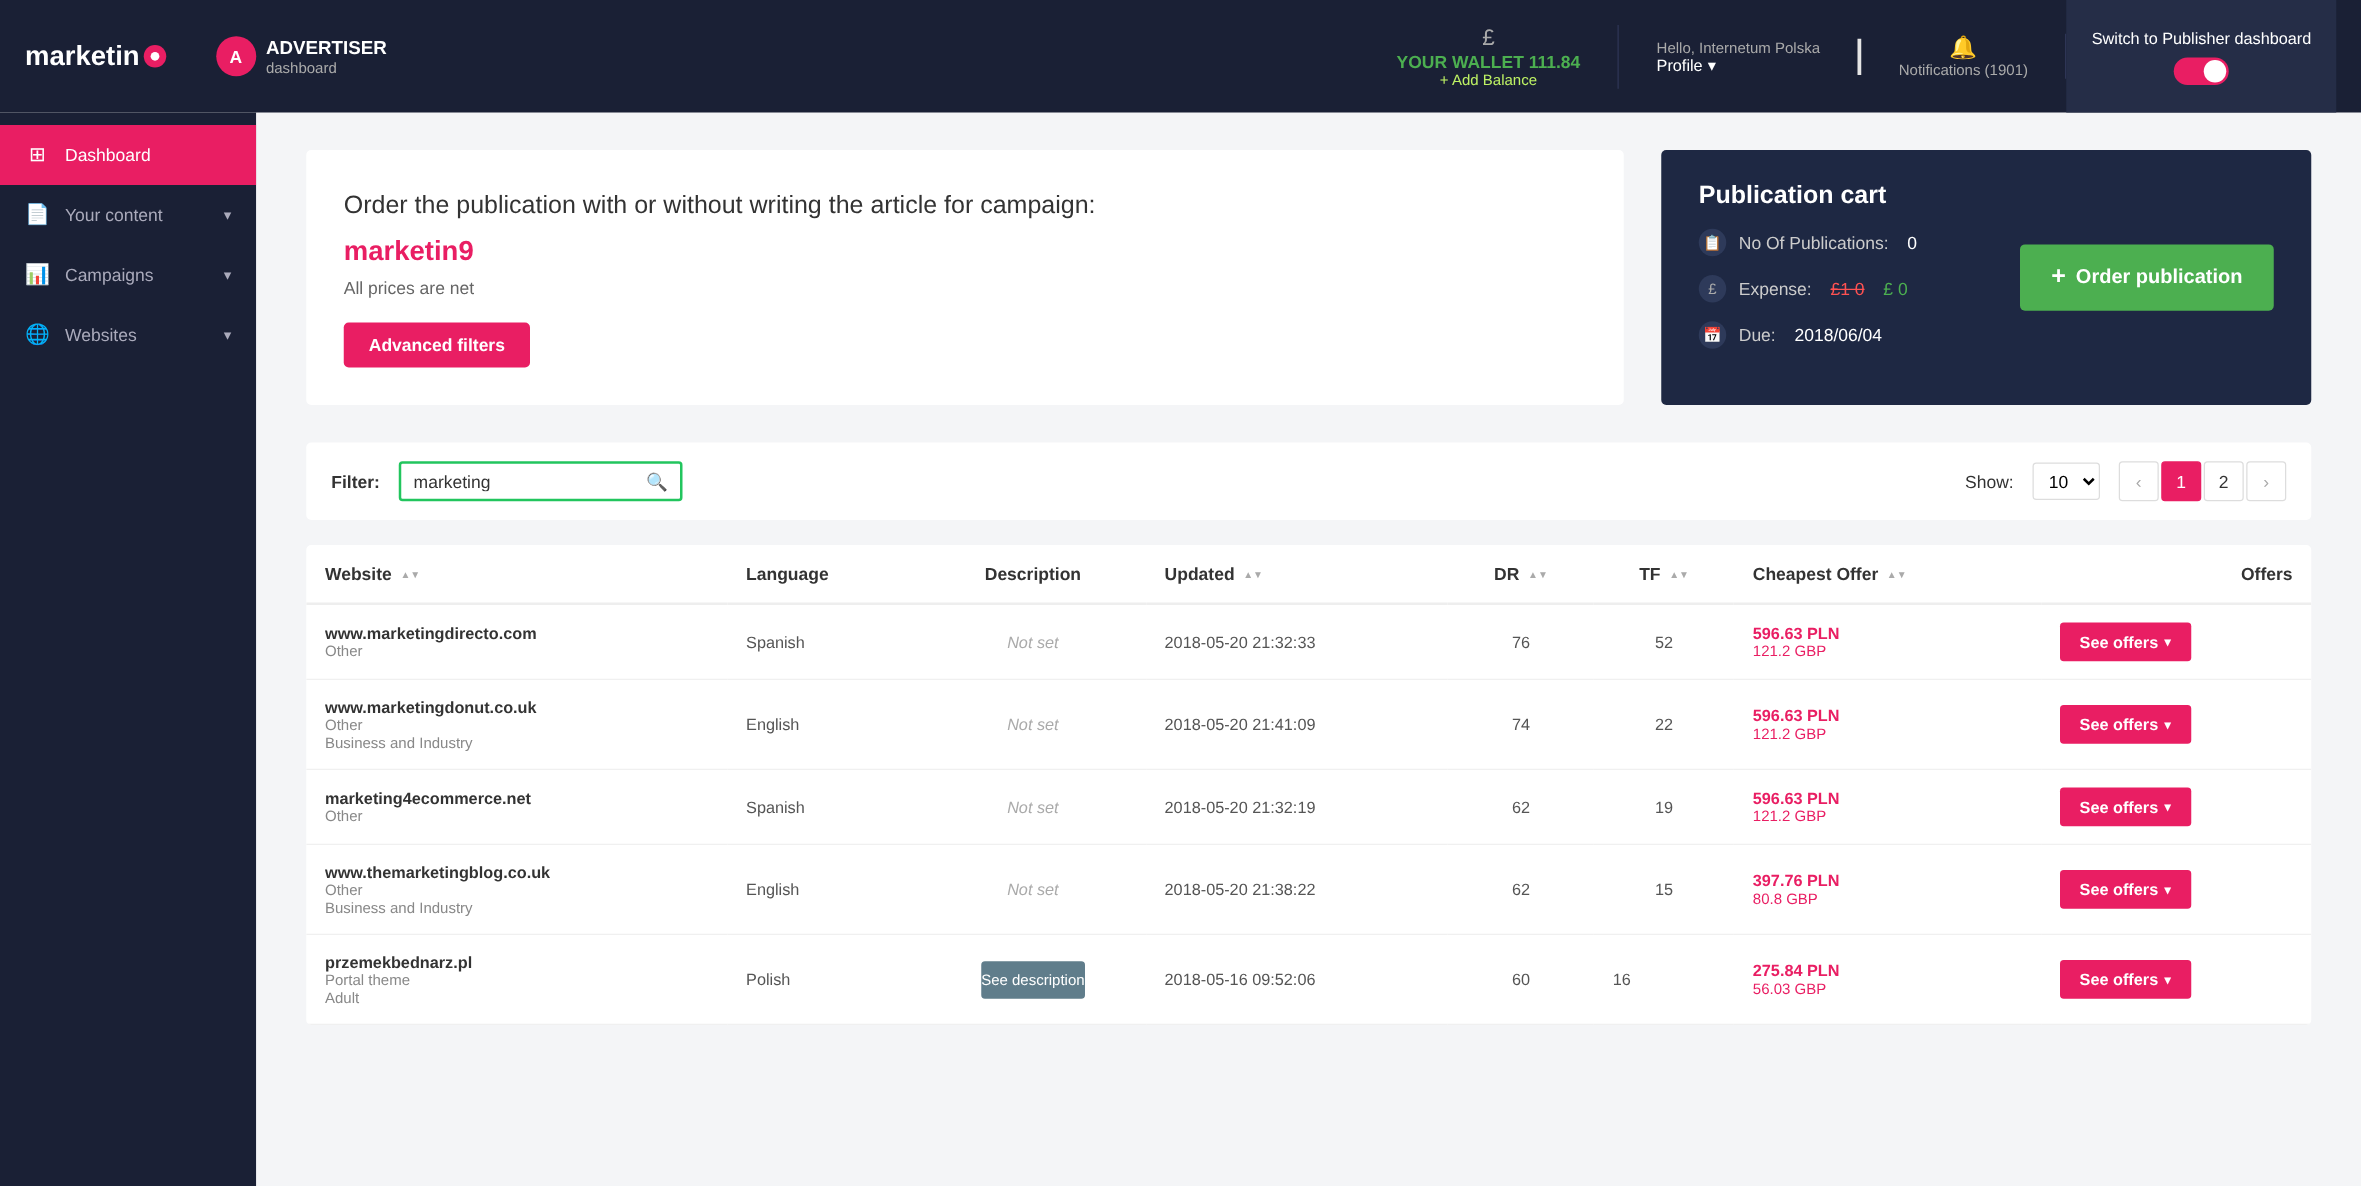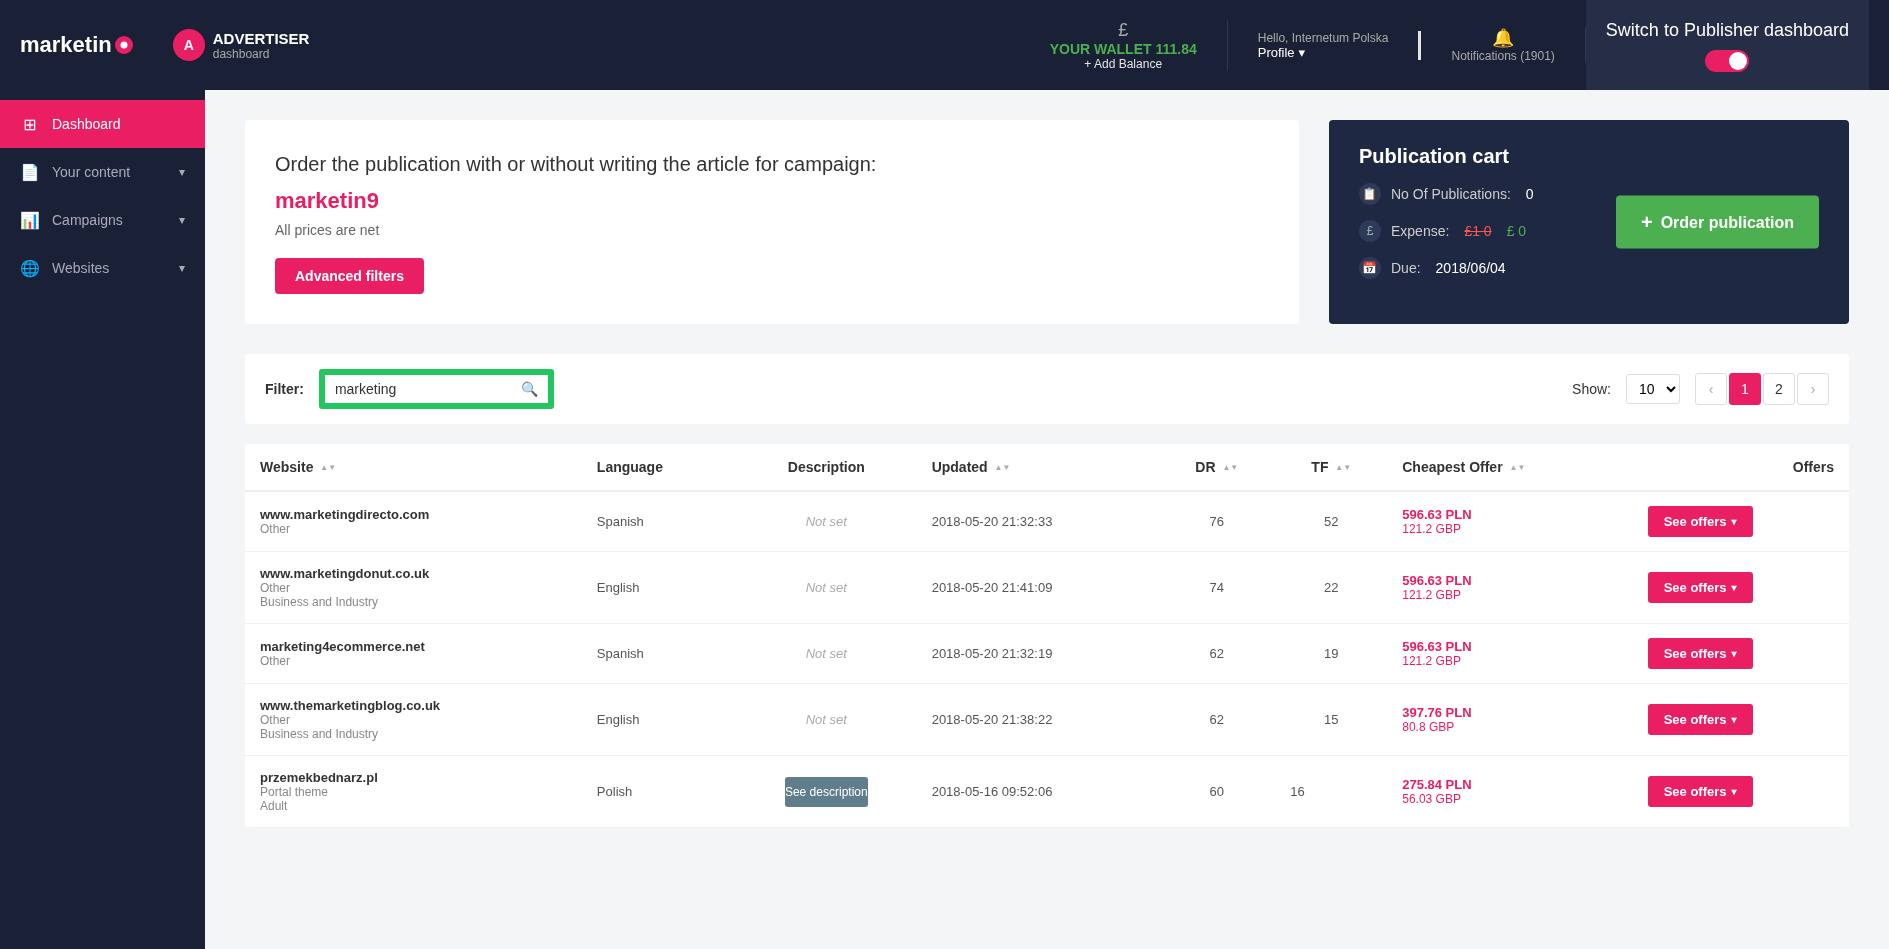--- a/index.html
+++ b/index.html
@@ -62,21 +62,21 @@
     .nav-wallet {
       display: flex;
       flex-direction: column;
       align-items: center;
       padding: 0 30px;
       border-right: 1px solid #2e3556;
       cursor: pointer;
     }
     .wallet-icon { color: #aaa; font-size: 18px; }
     .wallet-amount { color: #4caf50; font-weight: bold; font-size: 14px; }
-    .wallet-add { color: #e5e5e5; font-size: 12px; }
+    .wallet-add { color: #bef264; font-size: 12px; }
 
     .nav-profile {
       display: flex;
       flex-direction: column;
       align-items: flex-start;
       padding: 0 30px;
       border-right: 3px solid #e5e5e5;
       cursor: pointer;
     }
     .profile-hello { color: #aaa; font-size: 12px; }
@@ -97,21 +97,21 @@
       display: flex;
       flex-direction: column;
       align-items: center;
       padding: 0 20px;
       background: #252d47;
       height: 100%;
       justify-content: center;
       cursor: pointer;
       min-width: 130px;
     }
-    .switch-text { color: white; font-size: 18px; line-height: 1.4; }
+    .switch-text { color: white; font-size: 13px; line-height: 1.4; }
     .toggle {
       width: 44px; height: 22px;
       background: #e91e63;
       border-radius: 11px;
       position: relative;
       margin-top: 6px;
     }
     .toggle::after {
       content: '';
       width: 18px; height: 18px;
@@ -238,21 +238,21 @@
       gap: 15px;
       margin-bottom: 20px;
       background: white;
       padding: 15px 20px;
       border-radius: 4px;
     }
     .filter-label { color: #333; font-weight: bold; }
     .filter-input-wrap {
       display: flex;
       align-items: center;
-      border: 6px solid #22c55e;
+      border: 2px solid #22c55e;
       border-radius: 3px;
       padding: 6px 10px;
       gap: 6px;
       background: white;
     }
     .filter-input {
       border: none; outline: none;
       font-size: 14px; color: #333;
       width: 180px;
     }

